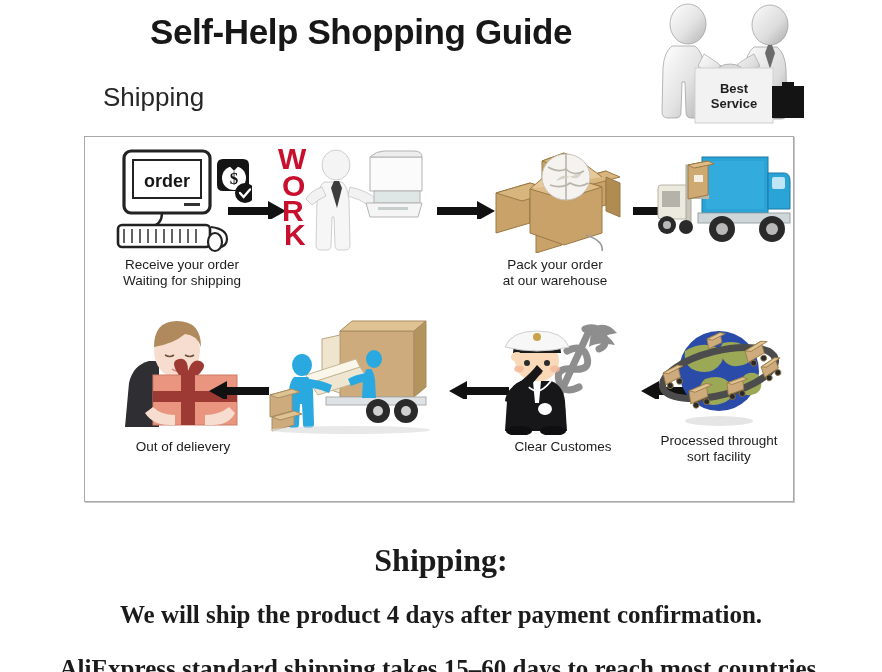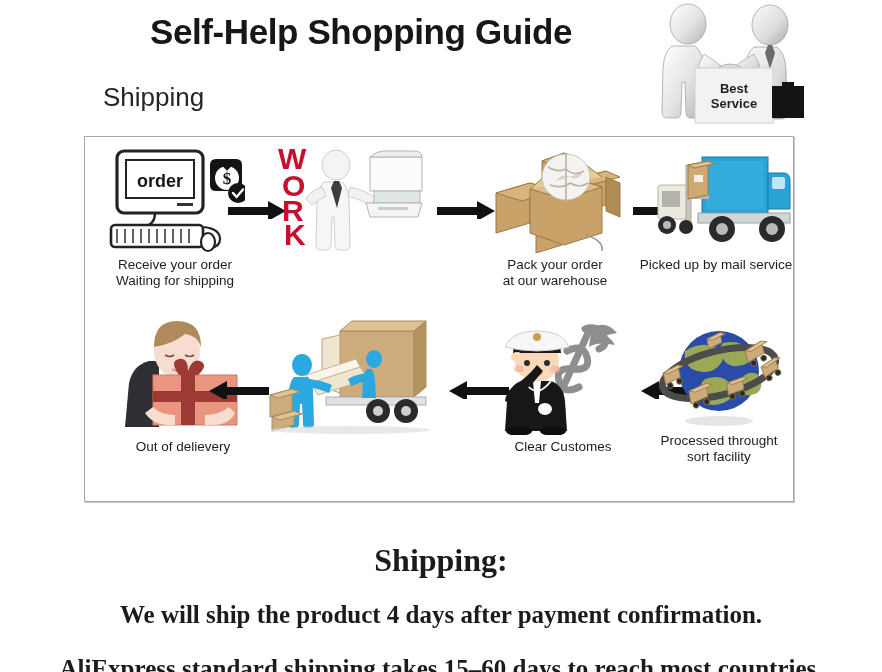--- a/index.html
+++ b/index.html
@@ -97,21 +97,21 @@
 
       <rect x="124" y="86" width="32" height="32" fill="#141414"></rect>
       <rect x="134" y="82" width="12" height="5" fill="#141414"></rect>
     </svg>
   </div>
 
   <div class="flowbox">
 
     <div class="row row1">
 
-      <div class="cell" style="left:4px;top:0;width:172px;">
+      <div class="cell" style="left:11px;top:0;width:172px;">
         <svg class="art" width="140" height="112" viewBox="0 0 140 112">
           <rect x="12" y="10" width="86" height="62" rx="7" fill="#fff" stroke="#222" stroke-width="3.2"></rect>
           <rect x="21" y="19" width="68" height="38" fill="#fff" stroke="#222" stroke-width="2"></rect>
           <text x="55" y="46" text-anchor="middle" font-family="Liberation Sans, sans-serif" font-size="18" font-weight="bold" fill="#161616">order</text>
           <rect x="72" y="62" width="16" height="3" fill="#333"></rect>
           <path d="M50 72 q0 12 -12 14" stroke="#222" stroke-width="2.4" fill="none"></path>
           <rect x="6" y="84" width="92" height="22" rx="4" fill="#fff" stroke="#222" stroke-width="2.6"></rect>
           <g stroke="#222" stroke-width="1.4">
             <line x1="12" y1="88" x2="12" y2="102"></line>
               <line x1="20" y1="88" x2="20" y2="102"></line>
@@ -220,21 +220,20 @@
           <rect x="46" y="24" width="5" height="58" fill="#c9c7bb" stroke="#a9a79b" stroke-width="1"></rect>
           <rect x="51" y="54" width="18" height="4" fill="#b9b7ab"></rect>
           <circle cx="27" cy="84" r="9" fill="#2a2a2a"></circle>
             <circle cx="27" cy="84" r="4" fill="#b9b9b9"></circle>
           <circle cx="46" cy="86" r="7" fill="#2a2a2a"></circle>
 
           <path d="M48 24 l20 -4 l0 34 l-20 4 z" fill="#cfa972" stroke="#9a7a46" stroke-width="1"></path>
           <path d="M48 24 l20 -4 l6 3 l-20 4 z" fill="#e0bd87" stroke="#9a7a46" stroke-width="1"></path>
           <rect x="54" y="34" width="9" height="7" fill="#fff" opacity="0.8"></rect>
         </svg>
-        <div class="caption">Picked up by mail service</div>
       </div>
     </div>
 
     <div class="row row2">
 
       <div class="cell" style="left:20px;top:0;width:156px;">
         <svg class="art" width="136" height="118" viewBox="0 0 136 118">
           <path d="M34 44 q-16 4 -20 22 l-4 44 l34 0 l0 -66 z" fill="#2f2f33"></path>
           <ellipse cx="62" cy="34" rx="23" ry="27" fill="#f7ddd0"></ellipse>
           <path d="M39 30 q0 -26 23 -26 q24 0 24 26 q-4 -12 -16 -13 q-12 10 -31 13 z" fill="#b08a5c"></path>

